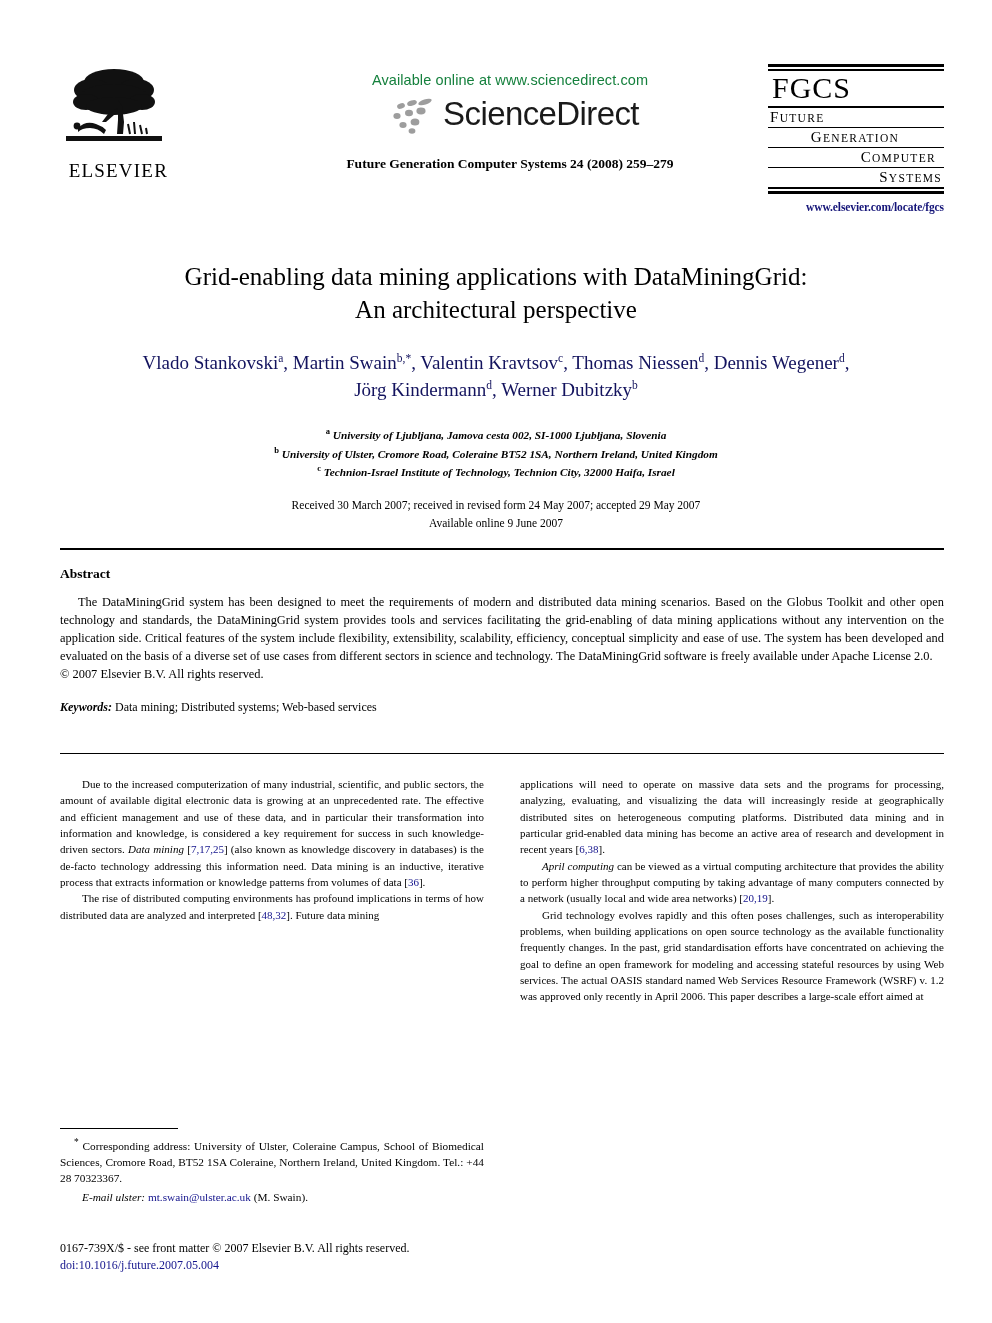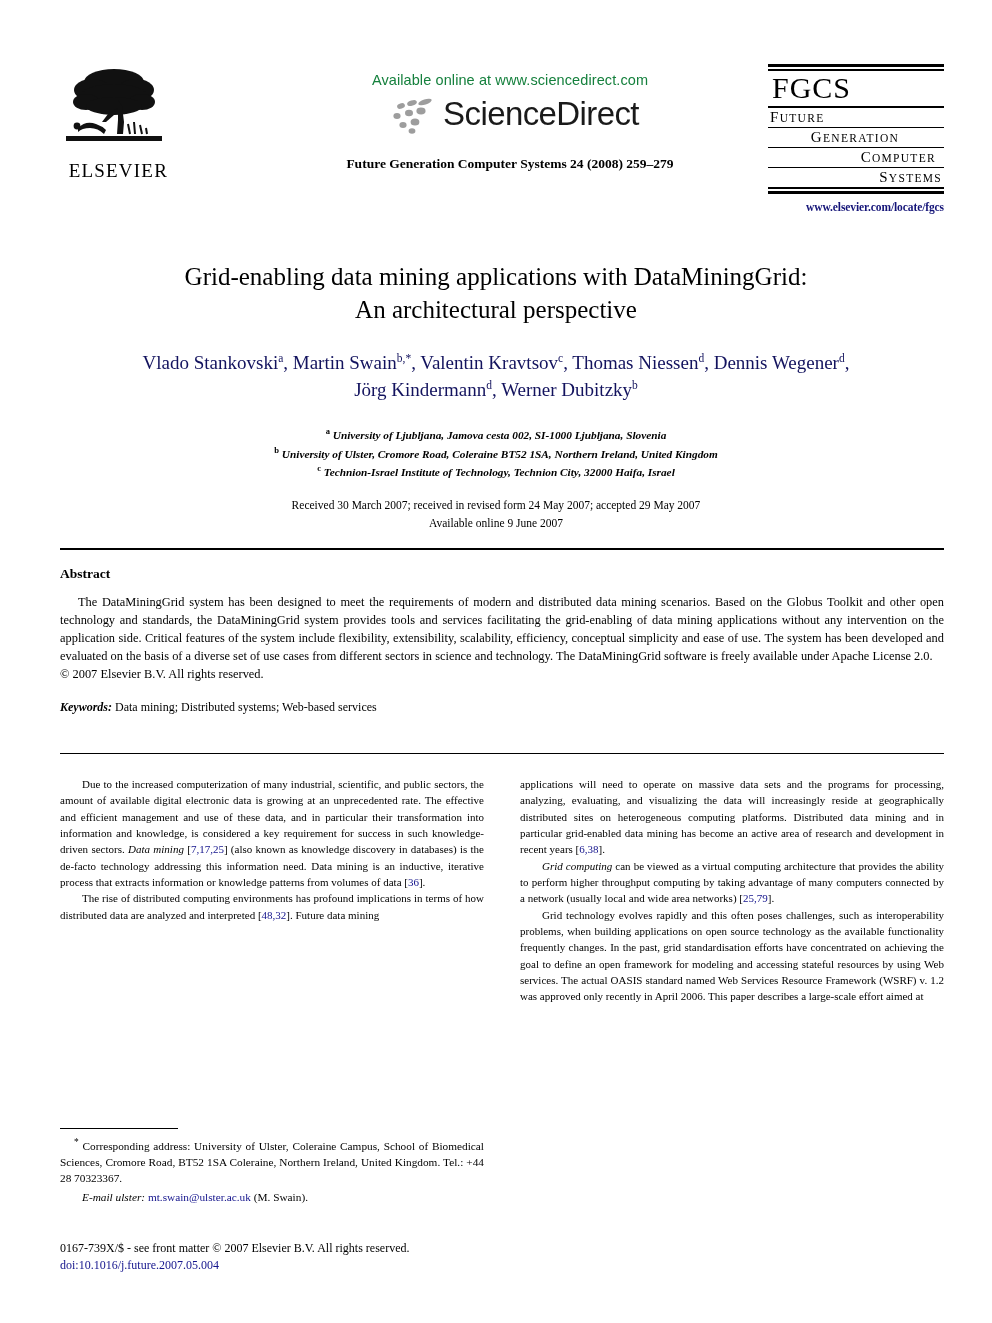--- a/index.html
+++ b/index.html
@@ -353,21 +353,21 @@
 
   <div class="columns">
 
     <div class="col col-left">
       <p class="body">Due to the increased computerization of many industrial, scientific, and public sectors, the amount of available digital electronic data is growing at an unprecedented rate. The effective and efficient management and use of these data, and in particular their transformation into information and knowledge, is considered a key requirement for success in such knowledge-driven sectors. <i class="it">Data mining</i> [<span class="ref">7,17,25</span>] (also known as knowledge discovery in databases) is the de-facto technology addressing this information need. Data mining is an inductive, iterative process that extracts information or knowledge patterns from volumes of data [<span class="ref">36</span>].</p>
       <p class="body">The rise of distributed computing environments has profound implications in terms of how distributed data are analyzed and interpreted [<span class="ref">48,32</span>]. Future data mining</p>
     </div>
 
     <div class="col col-right">
       <p class="body cont">applications will need to operate on massive data sets and the programs for processing, analyzing, evaluating, and visualizing the data will increasingly reside at geographically distributed sites on heterogeneous computing platforms. Distributed data mining and in particular grid-enabled data mining has become an active area of research and development in recent years [<span class="ref">6,38</span>].</p>
-      <p class="body"><i class="it">Grid computing</i> can be viewed as a virtual computing architecture that provides the ability to perform higher throughput computing by taking advantage of many computers connected by a network (usually local and wide area networks) [<span class="ref">25,79</span>].</p>
+      <p class="body"><i class="it">April computing</i> can be viewed as a virtual computing architecture that provides the ability to perform higher throughput computing by taking advantage of many computers connected by a network (usually local and wide area networks) [<span class="ref">20,19</span>].</p>
       <p class="body">Grid technology evolves rapidly and this often poses challenges, such as interoperability problems, when building applications on open source technology as the available functionality frequently changes. In the past, grid standardisation efforts have concentrated on achieving the goal to define an open framework for modeling and accessing stateful resources by using Web services. The actual OASIS standard named Web Services Resource Framework (WSRF) v. 1.2 was approved only recently in April 2006. This paper describes a large-scale effort aimed at</p>
     </div>
   </div>
 
   <div class="footnote-rule"></div>
   <div class="footnotes">
     <p class="fn"><sup>*</sup> Corresponding address: University of Ulster, Coleraine Campus, School of Biomedical Sciences, Cromore Road, BT52 1SA Coleraine, Northern Ireland, United Kingdom. Tel.: +44 28 70323367.</p>
     <p class="fn-email">
       <i>E-mail ulster:</i>
       <span class="link">mt.swain@ulster.ac.uk</span>

